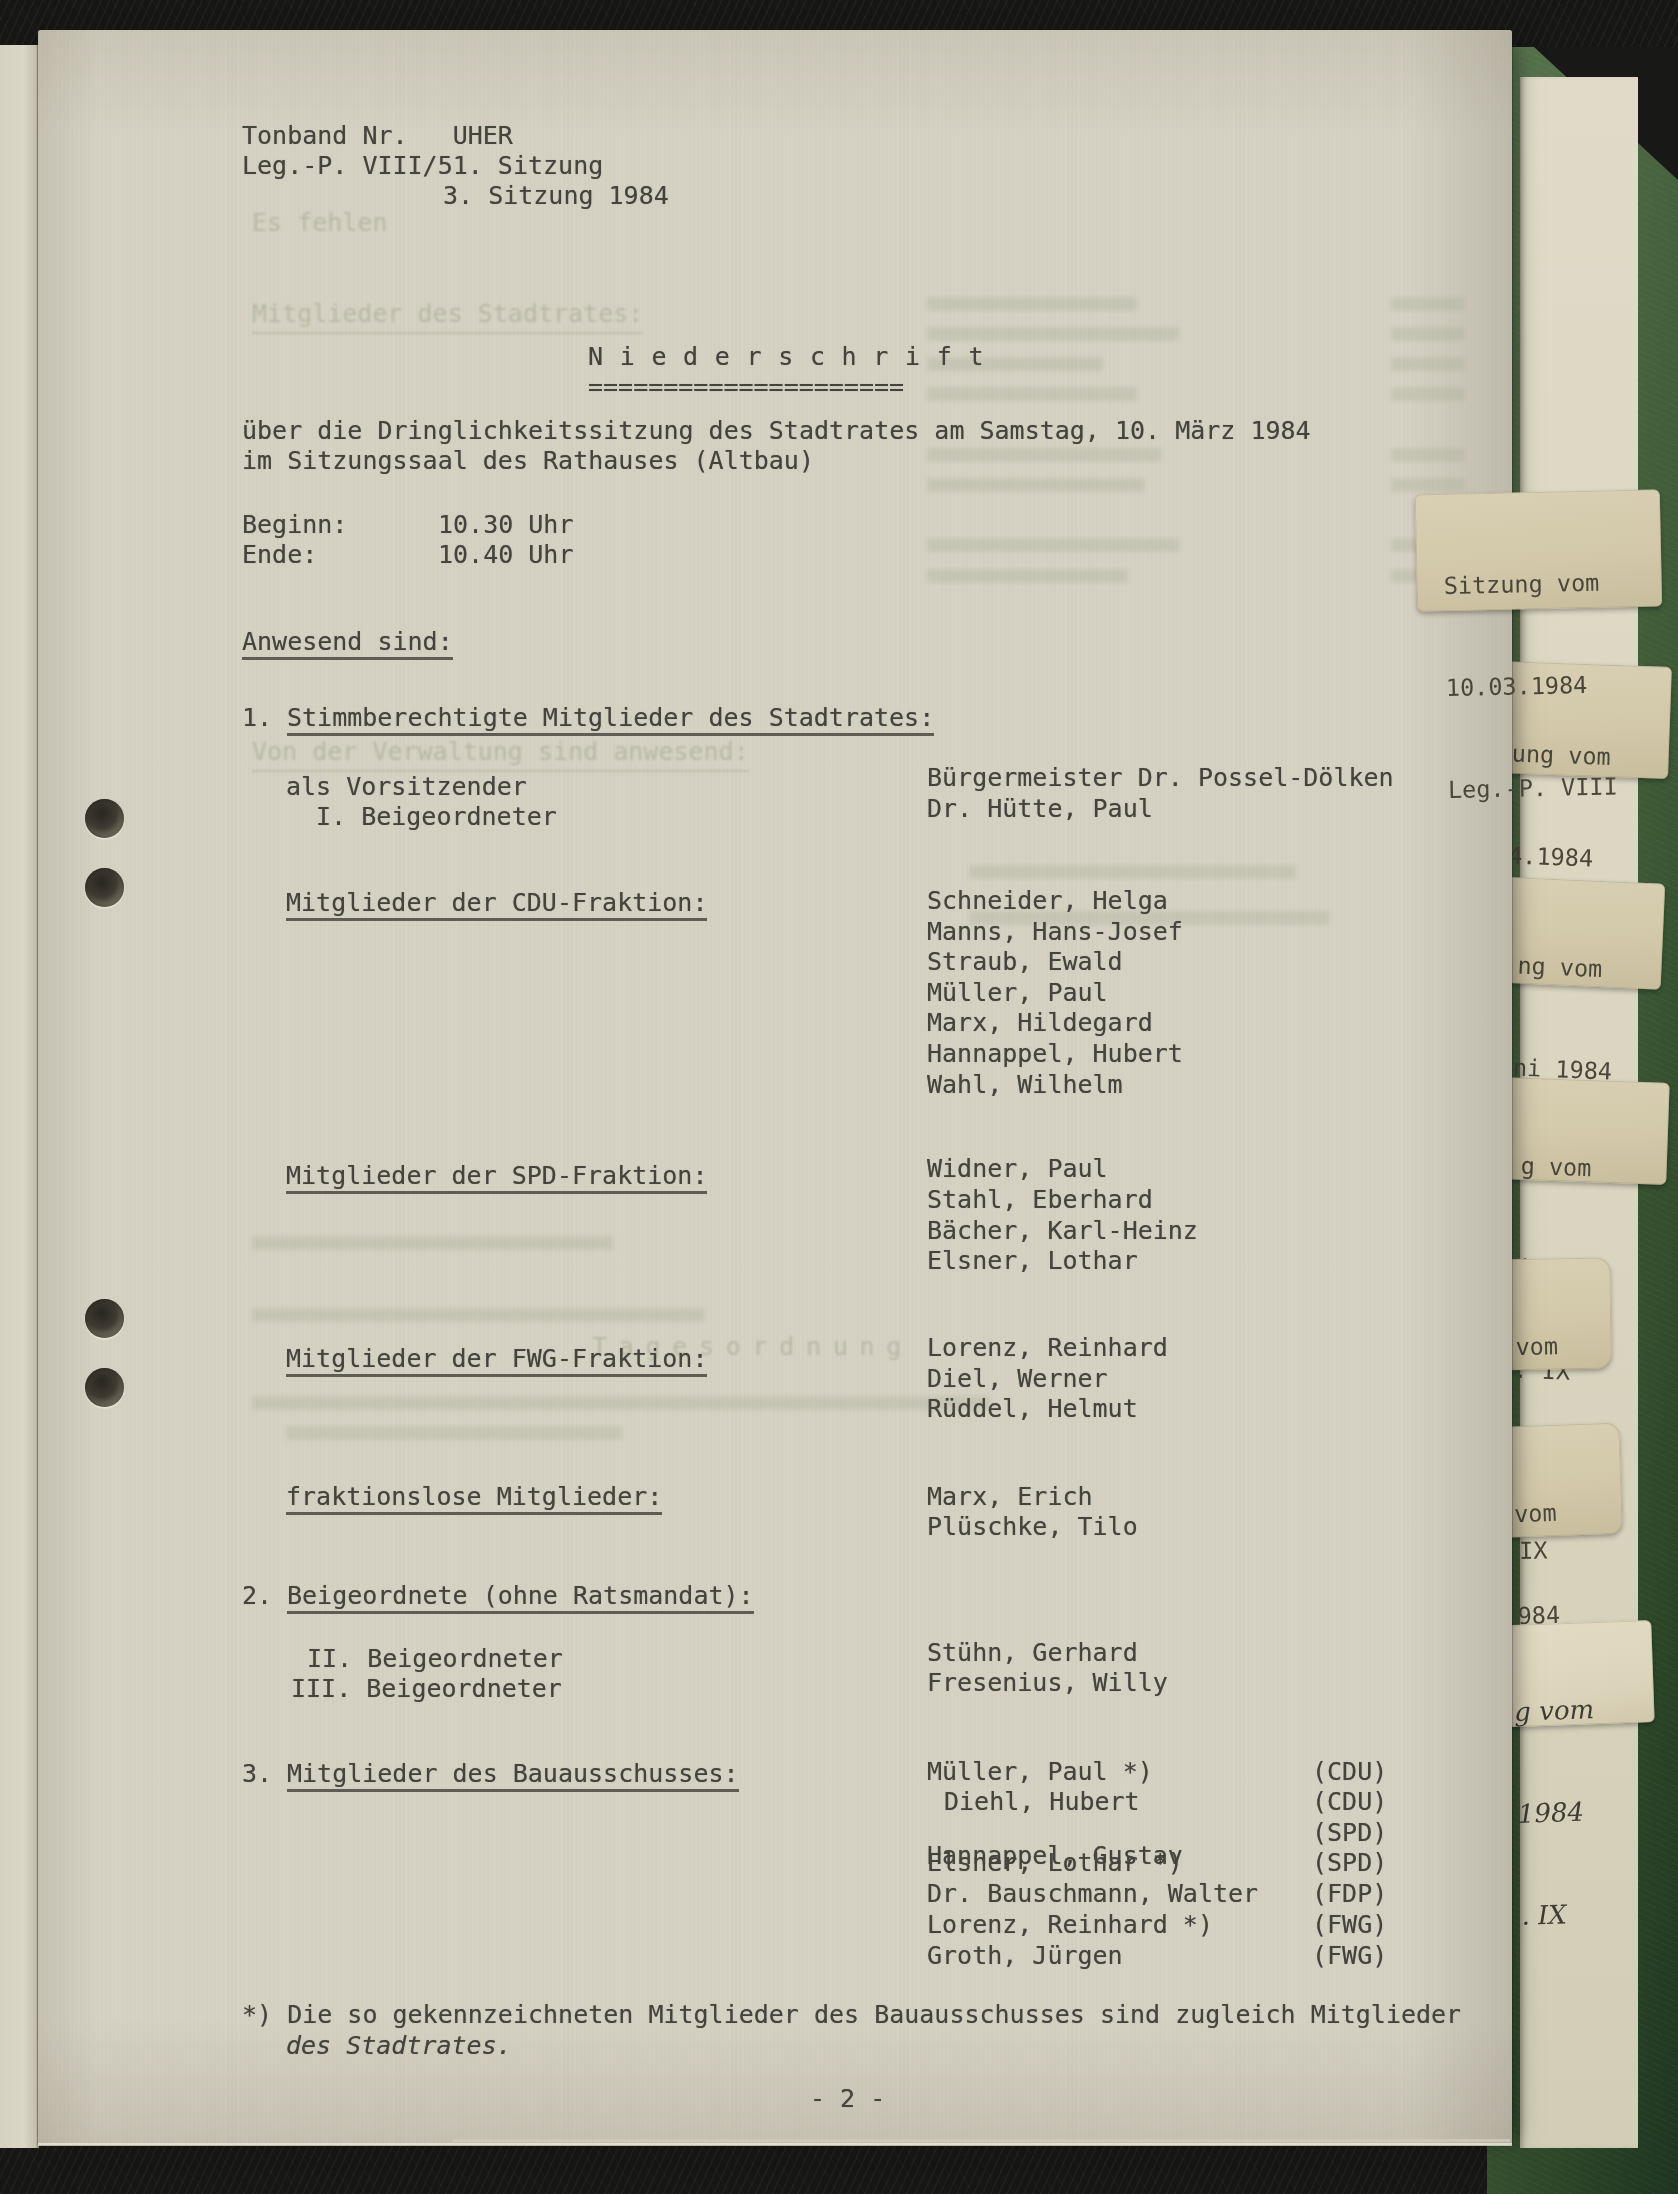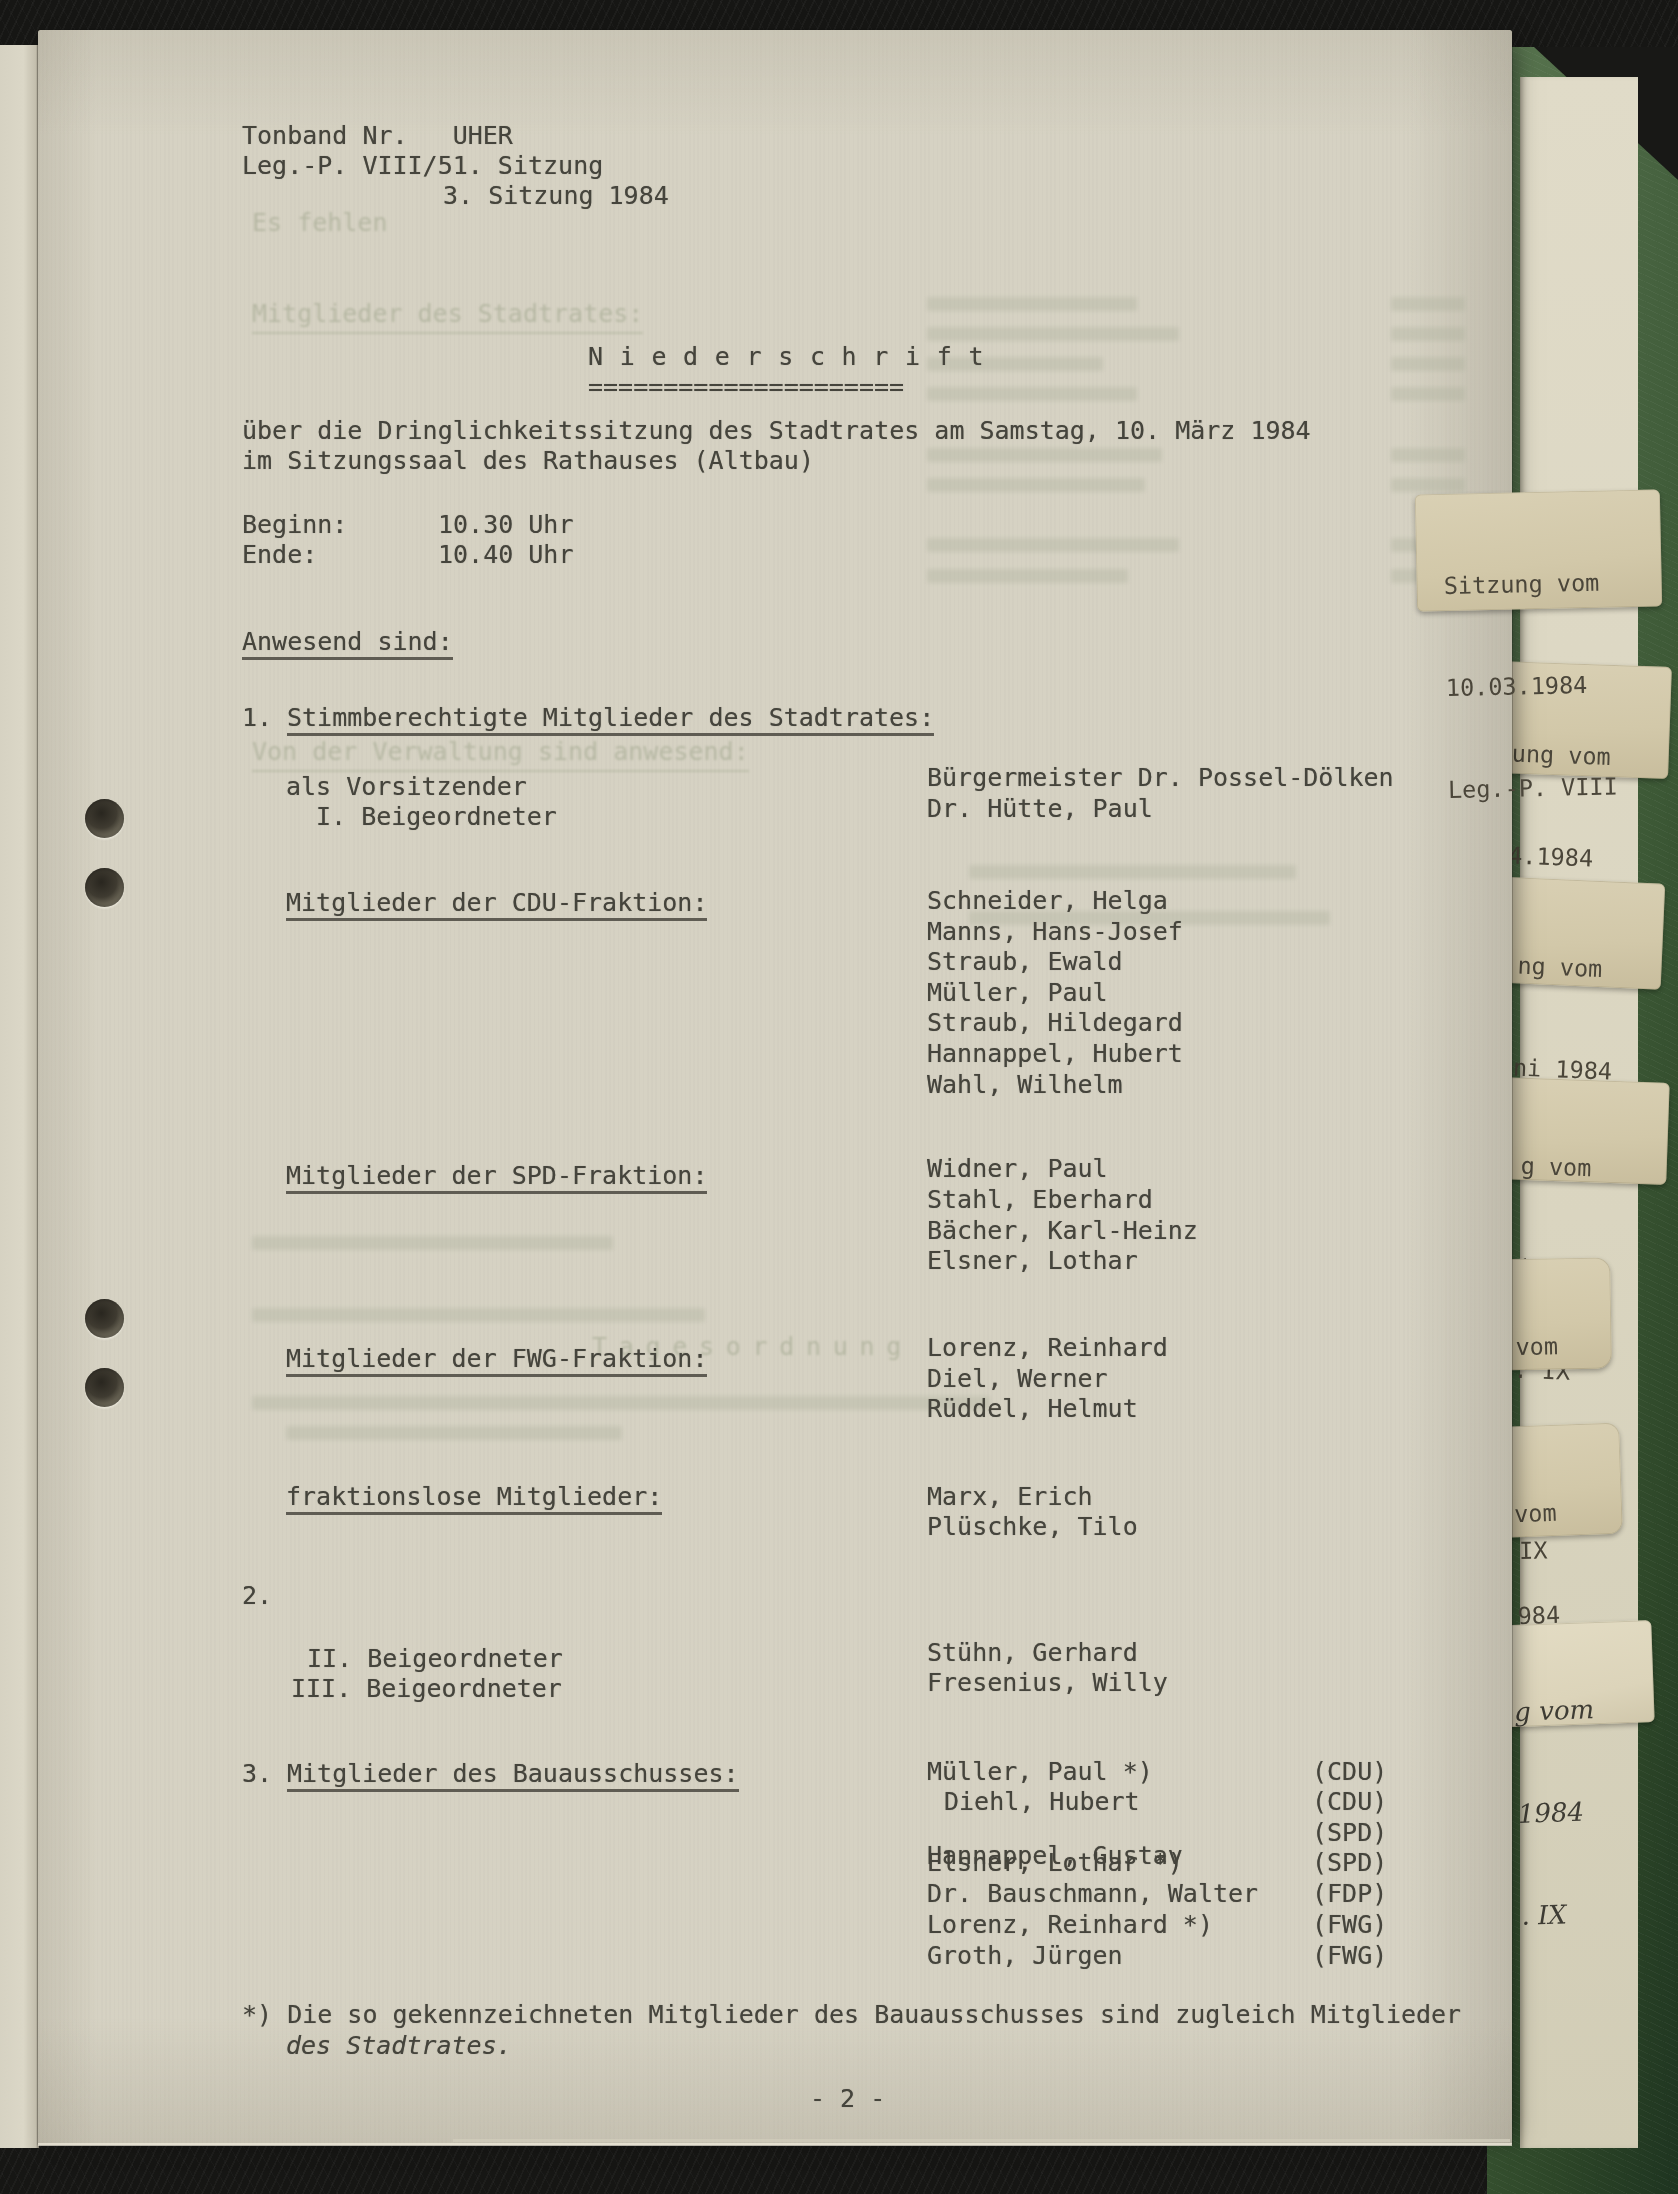--- a/index.html
+++ b/index.html
@@ -165,40 +165,41 @@
   <div class="t" style="left:248px;top:742px;">als Vorsitzender</div>
   <div class="t" style="left:889px;top:733px;">Bürgermeister Dr. Possel-Dölken</div>
   <div class="t" style="left:278px;top:772px;">I. Beigeordneter</div>
   <div class="t" style="left:889px;top:764px;">Dr. Hütte, Paul</div>
 
   <div class="t ul" style="left:248px;top:858px;">Mitglieder der CDU-Fraktion:</div>
   <div class="t" style="left:889px;top:856px;">Schneider, Helga</div>
   <div class="t" style="left:889px;top:887px;">Manns, Hans-Josef</div>
   <div class="t" style="left:889px;top:917px;">Straub, Ewald</div>
   <div class="t" style="left:889px;top:948px;">Müller, Paul</div>
-  <div class="t" style="left:889px;top:978px;">Straub, Hildegard</div>
+  <div class="t" style="left:889px;top:978px;">Marx, Hildegard</div>
   <div class="t" style="left:889px;top:1009px;">Hannappel, Hubert</div>
   <div class="t" style="left:889px;top:1040px;">Wahl, Wilhelm</div>
 
   <div class="t ul" style="left:248px;top:1131px;">Mitglieder der SPD-Fraktion:</div>
   <div class="t" style="left:889px;top:1124px;">Widner, Paul</div>
   <div class="t" style="left:889px;top:1155px;">Stahl, Eberhard</div>
   <div class="t" style="left:889px;top:1186px;">Bächer, Karl-Heinz</div>
   <div class="t" style="left:889px;top:1216px;">Elsner, Lothar</div>
 
   <div class="t ul" style="left:248px;top:1314px;">Mitglieder der FWG-Fraktion:</div>
   <div class="t" style="left:889px;top:1303px;">Lorenz, Reinhard</div>
   <div class="t" style="left:889px;top:1334px;">Diel, Werner</div>
   <div class="t" style="left:889px;top:1364px;">Rüddel, Helmut</div>
 
   <div class="t ul" style="left:248px;top:1452px;">fraktionslose Mitglieder:</div>
   <div class="t" style="left:889px;top:1452px;">Marx, Erich</div>
   <div class="t" style="left:889px;top:1482px;">Plüschke, Tilo</div>
 
   <div class="t" style="left:204px;top:1551px;">2.</div>
+  <div class="t ul" style="left:249px;top:1551px;">Beigeordnete (ohne Ratsmandat):</div>
   <div class="t" style="left:269px;top:1614px;">II. Beigeordneter</div>
   <div class="t" style="left:889px;top:1608px;">Stühn, Gerhard</div>
   <div class="t" style="left:253px;top:1644px;">III. Beigeordneter</div>
   <div class="t" style="left:889px;top:1638px;">Fresenius, Willy</div>
 
   <div class="t" style="left:204px;top:1729px;">3.</div>
   <div class="t ul" style="left:249px;top:1729px;">Mitglieder des Bauausschusses:</div>
   <div class="t" style="left:889px;top:1727px;">Müller, Paul *)</div>
   <div class="t" style="left:1274px;top:1727px;">(CDU)</div>
   <div class="t" style="left:889px;top:1757px;margin-left:17px;">Diehl, Hubert</div>

